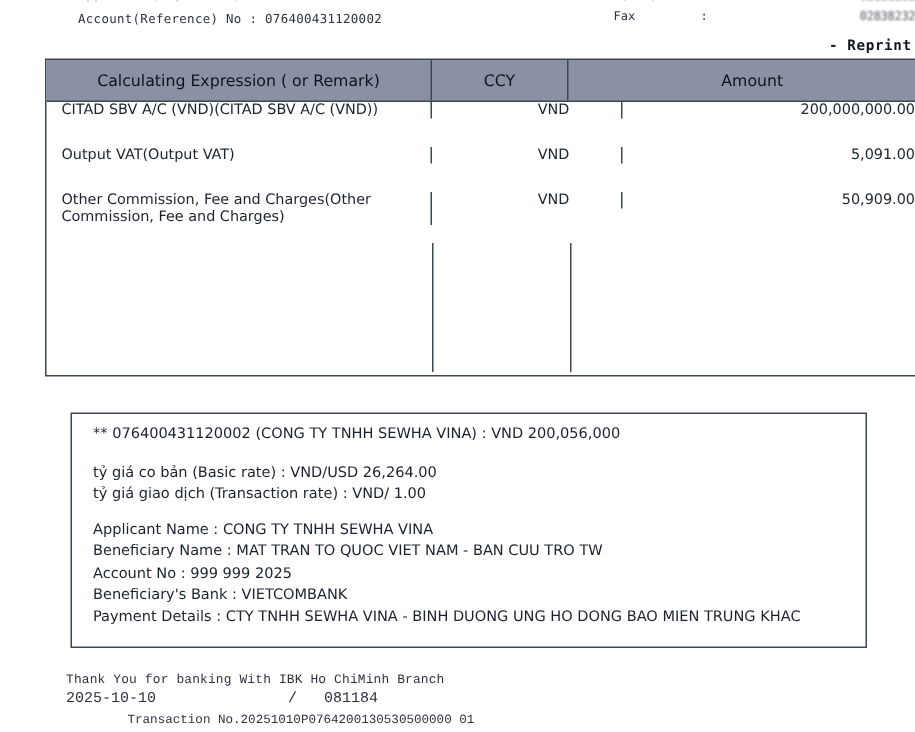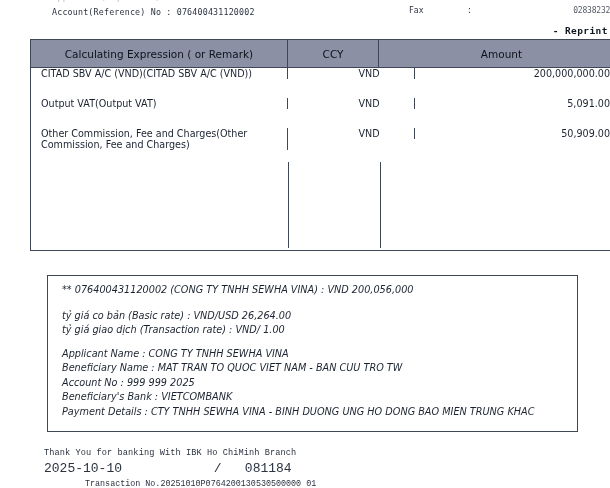--- a/index.html
+++ b/index.html
@@ -162,41 +162,40 @@
     border: 1.5px solid #3f4654;
     box-sizing: border-box;
     background: #fff;
     padding: 7px 12px 0 14px;
   }
   .d-line {
     font-size: 9.7px;
     line-height: 14.5px;
     color: #1b2330;
     white-space: nowrap;
-    font-style: italic;
   }
   .d-gap { height: 11px; }
   .d-gap-sm { height: 9px; }
 
   
   .footer {
     position: absolute;
     left: 44px;
     top: 448px;
     width: 520px;
     font-family: Liberation Mono, monospace;
     color: #2b3240;
   }
   .f-thanks {
     font-size: 8.6px;
     letter-spacing: 0.1px;
     white-space: nowrap;
   }
   .f-datetime {
-    font-size: 13px;
+    font-size: 10px;
     margin-top: 3px;
     white-space: nowrap;
   }
   .f-sep { display: inline-block; width: 76px; }
   .f-txn {
     font-size: 8.4px;
     margin-top: 3px;
     padding-left: 4px;
     white-space: nowrap;
     margin-left: 37px;

